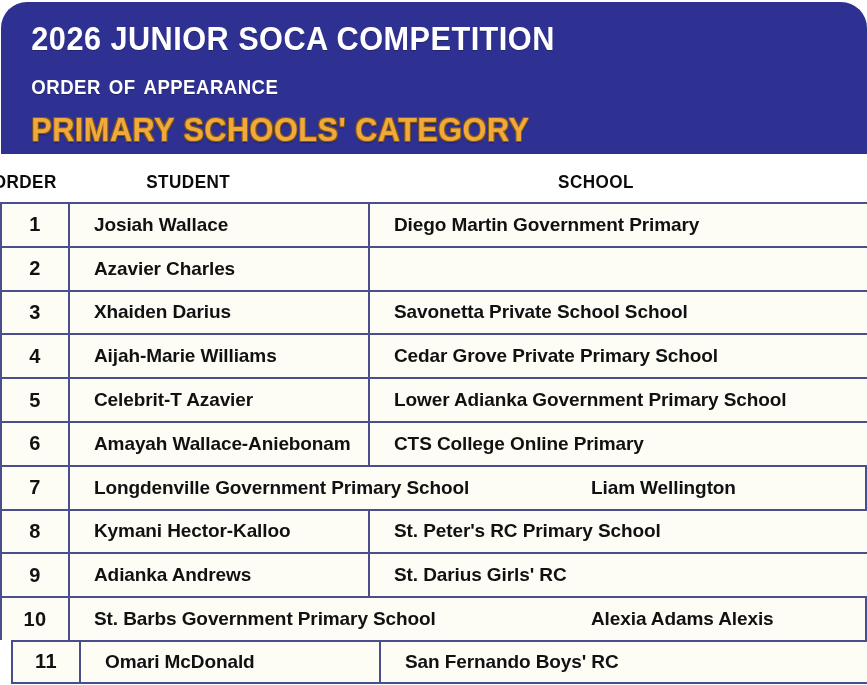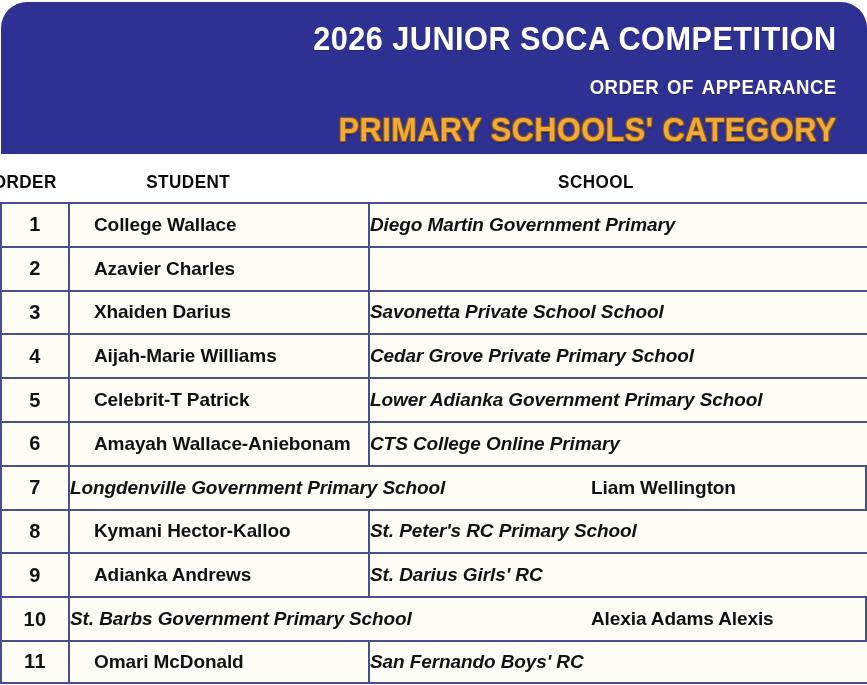--- a/index.html
+++ b/index.html
@@ -19,21 +19,21 @@
   .banner {
     position: absolute;
     left: 1px;
     top: 2px;
     width: 866px;
     height: 152px;
     background: #2E3191;
     border-radius: 26px 26px 0 0;
     box-sizing: border-box;
     padding-top: 12px;
-    text-align: right;
+    text-align: left;
     overflow: hidden;
   }
   .banner-line {
     color: #ffffff;
     font-family: "Liberation Sans", sans-serif;
     font-weight: bold;
     letter-spacing: 0.5px;
     white-space: nowrap;
     line-height: 1;
     transform: scaleX(0.93);
@@ -97,20 +97,21 @@
   }
   .table .row {
     display: flex;
     height: 43.8px;
     background: #FDFDF6;
     border-top: 2px solid #4A4E8C;
     box-sizing: border-box;
   }
   .table .row.last {
     border-bottom: 2px solid #4A4E8C;
+    margin-left: 11px;
   }
   .cell {
     display: flex;
     align-items: center;
     box-sizing: border-box;
     font-weight: bold;
     color: #111111;
     overflow: hidden;
     white-space: nowrap;
   }
@@ -124,63 +125,63 @@
   }
   .cell-student {
     width: 300px;
     padding-left: 24px;
     font-size: 19px;
     border-right: 2px solid #4A4E8C;
     letter-spacing: -0.1px;
   }
   .cell-school {
     flex: 1;
+    padding-left: 24px;
     font-size: 19px;
     letter-spacing: -0.1px;
-    font-style: italic;
   }
 </style>
 </head>
 <body>
 
 <div class="banner">
   <div class="banner-line banner-title">2026 JUNIOR SOCA COMPETITION</div>
   <div class="banner-line banner-sub">Order of Appearance</div>
   <div class="banner-line banner-cat">PRIMARY SCHOOLS' CATEGORY</div>
 </div>
 
 <div class="col-head">
   <div class="ch ch-order">Order</div>
   <div class="ch ch-student">Student</div>
   <div class="ch ch-school">School</div>
 </div>
 
 <div class="table" id="order-table">
     <div class="row">
       <div class="cell cell-order">1</div>
-      <div class="cell cell-student">College Wallace</div>
+      <div class="cell cell-student">Josiah Wallace</div>
       <div class="cell cell-school">Diego Martin Government Primary</div>
     </div>
     <div class="row">
       <div class="cell cell-order">2</div>
       <div class="cell cell-student">Azavier Charles</div>
     </div>
     <div class="row">
       <div class="cell cell-order">3</div>
       <div class="cell cell-student">Xhaiden Darius</div>
       <div class="cell cell-school">Savonetta Private School School</div>
     </div>
     <div class="row">
       <div class="cell cell-order">4</div>
       <div class="cell cell-student">Aijah-Marie Williams</div>
       <div class="cell cell-school">Cedar Grove Private Primary School</div>
     </div>
     <div class="row">
       <div class="cell cell-order">5</div>
-      <div class="cell cell-student">Celebrit-T Patrick</div>
+      <div class="cell cell-student">Celebrit-T Azavier</div>
       <div class="cell cell-school">Lower Adianka Government Primary School</div>
     </div>
     <div class="row">
       <div class="cell cell-order">6</div>
       <div class="cell cell-student">Amayah Wallace-Aniebonam</div>
       <div class="cell cell-school">CTS College Online Primary</div>
     </div>
     <div class="row">
       <div class="cell cell-order">7</div>
       <div class="cell cell-school">Longdenville Government Primary School</div>

